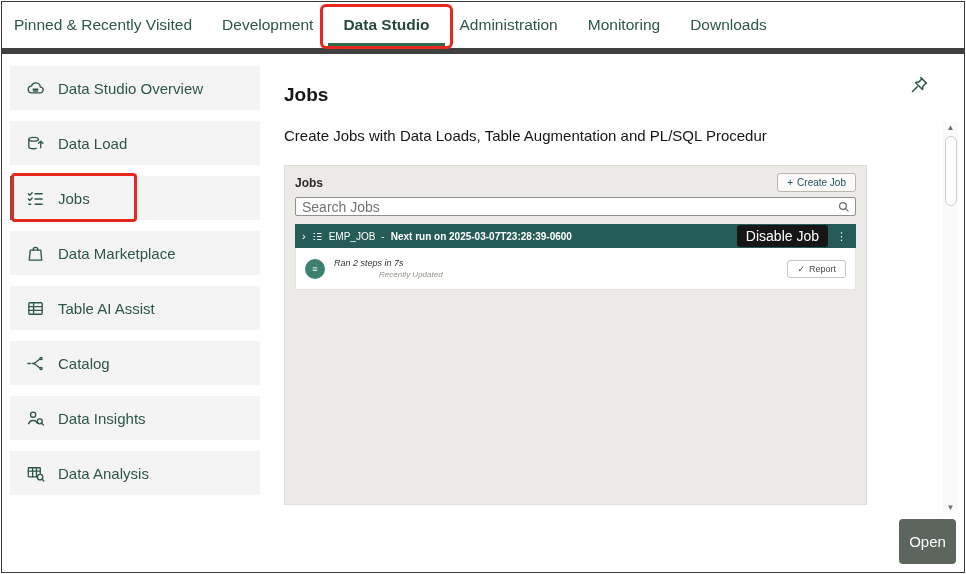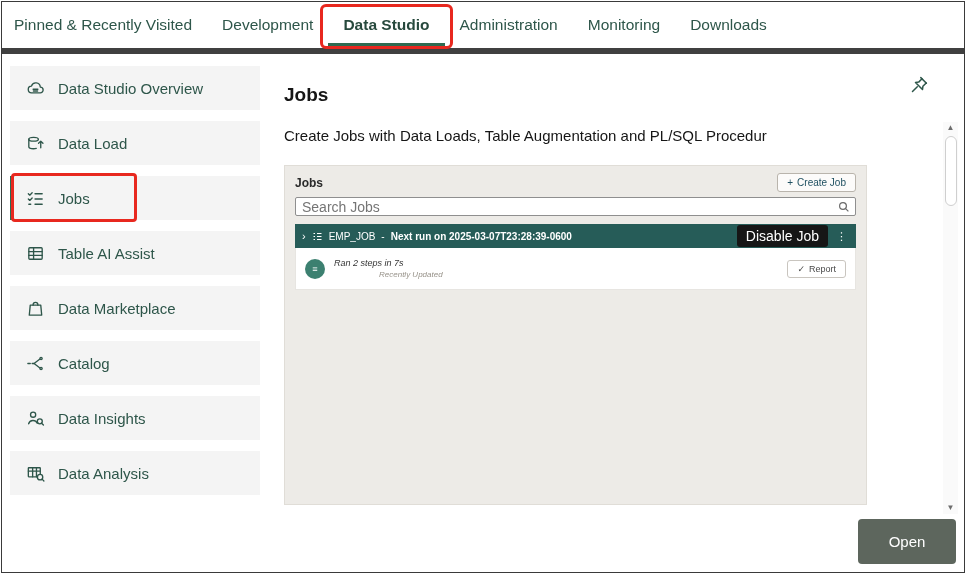--- a/index.html
+++ b/index.html
@@ -55,21 +55,21 @@
   .pv-jobrow .spacer { flex:1; }
   .pv-report { font-size:9px; color:#4a4a4a; background:#fff; border:1px solid #c9c5bf; border-radius:3px; padding:3px 9px; display:flex; gap:4px; align-items:center; }
 
   
   .scrollbar { position:absolute; top:120px; right:6px; width:15px; height:392px; background:#fafafa; display:flex; flex-direction:column; align-items:center; padding:1px 0; }
   .sb-arrow { font-size:8px; color:#6d6d6d; line-height:10px; cursor:pointer; }
   .sb-thumb { width:12px; height:70px; margin-top:3px; background:#fff; border:1px solid #cfcfcf; border-radius:6px; cursor:grab; }
   .sb-down { margin-top:auto; }
 
   
-  .open-btn { position:absolute; right:8px; bottom:8px; width:98px; height:45px; background:#5d665d; color:#fff; font-size:15px; font-family:"Liberation Sans",sans-serif; border:none; border-radius:4px; cursor:pointer; }
+  .open-btn { position:absolute; right:8px; bottom:8px; width:57px; height:45px; background:#5d665d; color:#fff; font-size:15px; font-family:"Liberation Sans",sans-serif; border:none; border-radius:4px; cursor:pointer; }
 </style>
 </head>
 <body>
 
 <div class="app">
 
   <nav class="topnav">
     <div class="tab">Pinned &amp; Recently Visited</div>
     <div class="tab">Development</div>
     <div class="tab selected">Data Studio</div>
@@ -114,35 +114,35 @@
               <path d="M4 17h2"></path>
               <path d="M10.5 17H18"></path>
             </svg>
         </span>
         <span class="lbl">Jobs</span>
       </div>
 
       <div class="side-item">
         <span class="ic">
           <svg viewBox="0 0 22 22">
+              <path d="M5.5 7.5h11l1 10.5h-13z"></path>
+              <path d="M8.5 7.5V7a2.5 2.5 0 0 1 5 0v.5"></path>
+            </svg>
+        </span>
+        <span class="lbl">Data Marketplace</span>
+      </div>
+
+      <div class="side-item">
+        <span class="ic">
+          <svg viewBox="0 0 22 22">
               <rect x="4" y="5" width="14" height="12" rx="1"></rect>
               <path d="M9 5v12M4 9h14M4 13h14"></path>
             </svg>
         </span>
         <span class="lbl">Table AI Assist</span>
-      </div>
-
-      <div class="side-item">
-        <span class="ic">
-          <svg viewBox="0 0 22 22">
-              <path d="M5.5 7.5h11l1 10.5h-13z"></path>
-              <path d="M8.5 7.5V7a2.5 2.5 0 0 1 5 0v.5"></path>
-            </svg>
-        </span>
-        <span class="lbl">Data Marketplace</span>
       </div>
 
       <div class="side-item">
         <span class="ic">
           <svg viewBox="0 0 22 22">
               <path d="M3 11h2.5"></path>
               <path d="M7.5 11h2"></path>
               <path d="M9.5 11l5.8-4.4M9.5 11l5.8 4.4"></path>
               <circle cx="16.8" cy="5.8" r="1.2"></circle>
               <circle cx="16.8" cy="16.2" r="1.2"></circle>

